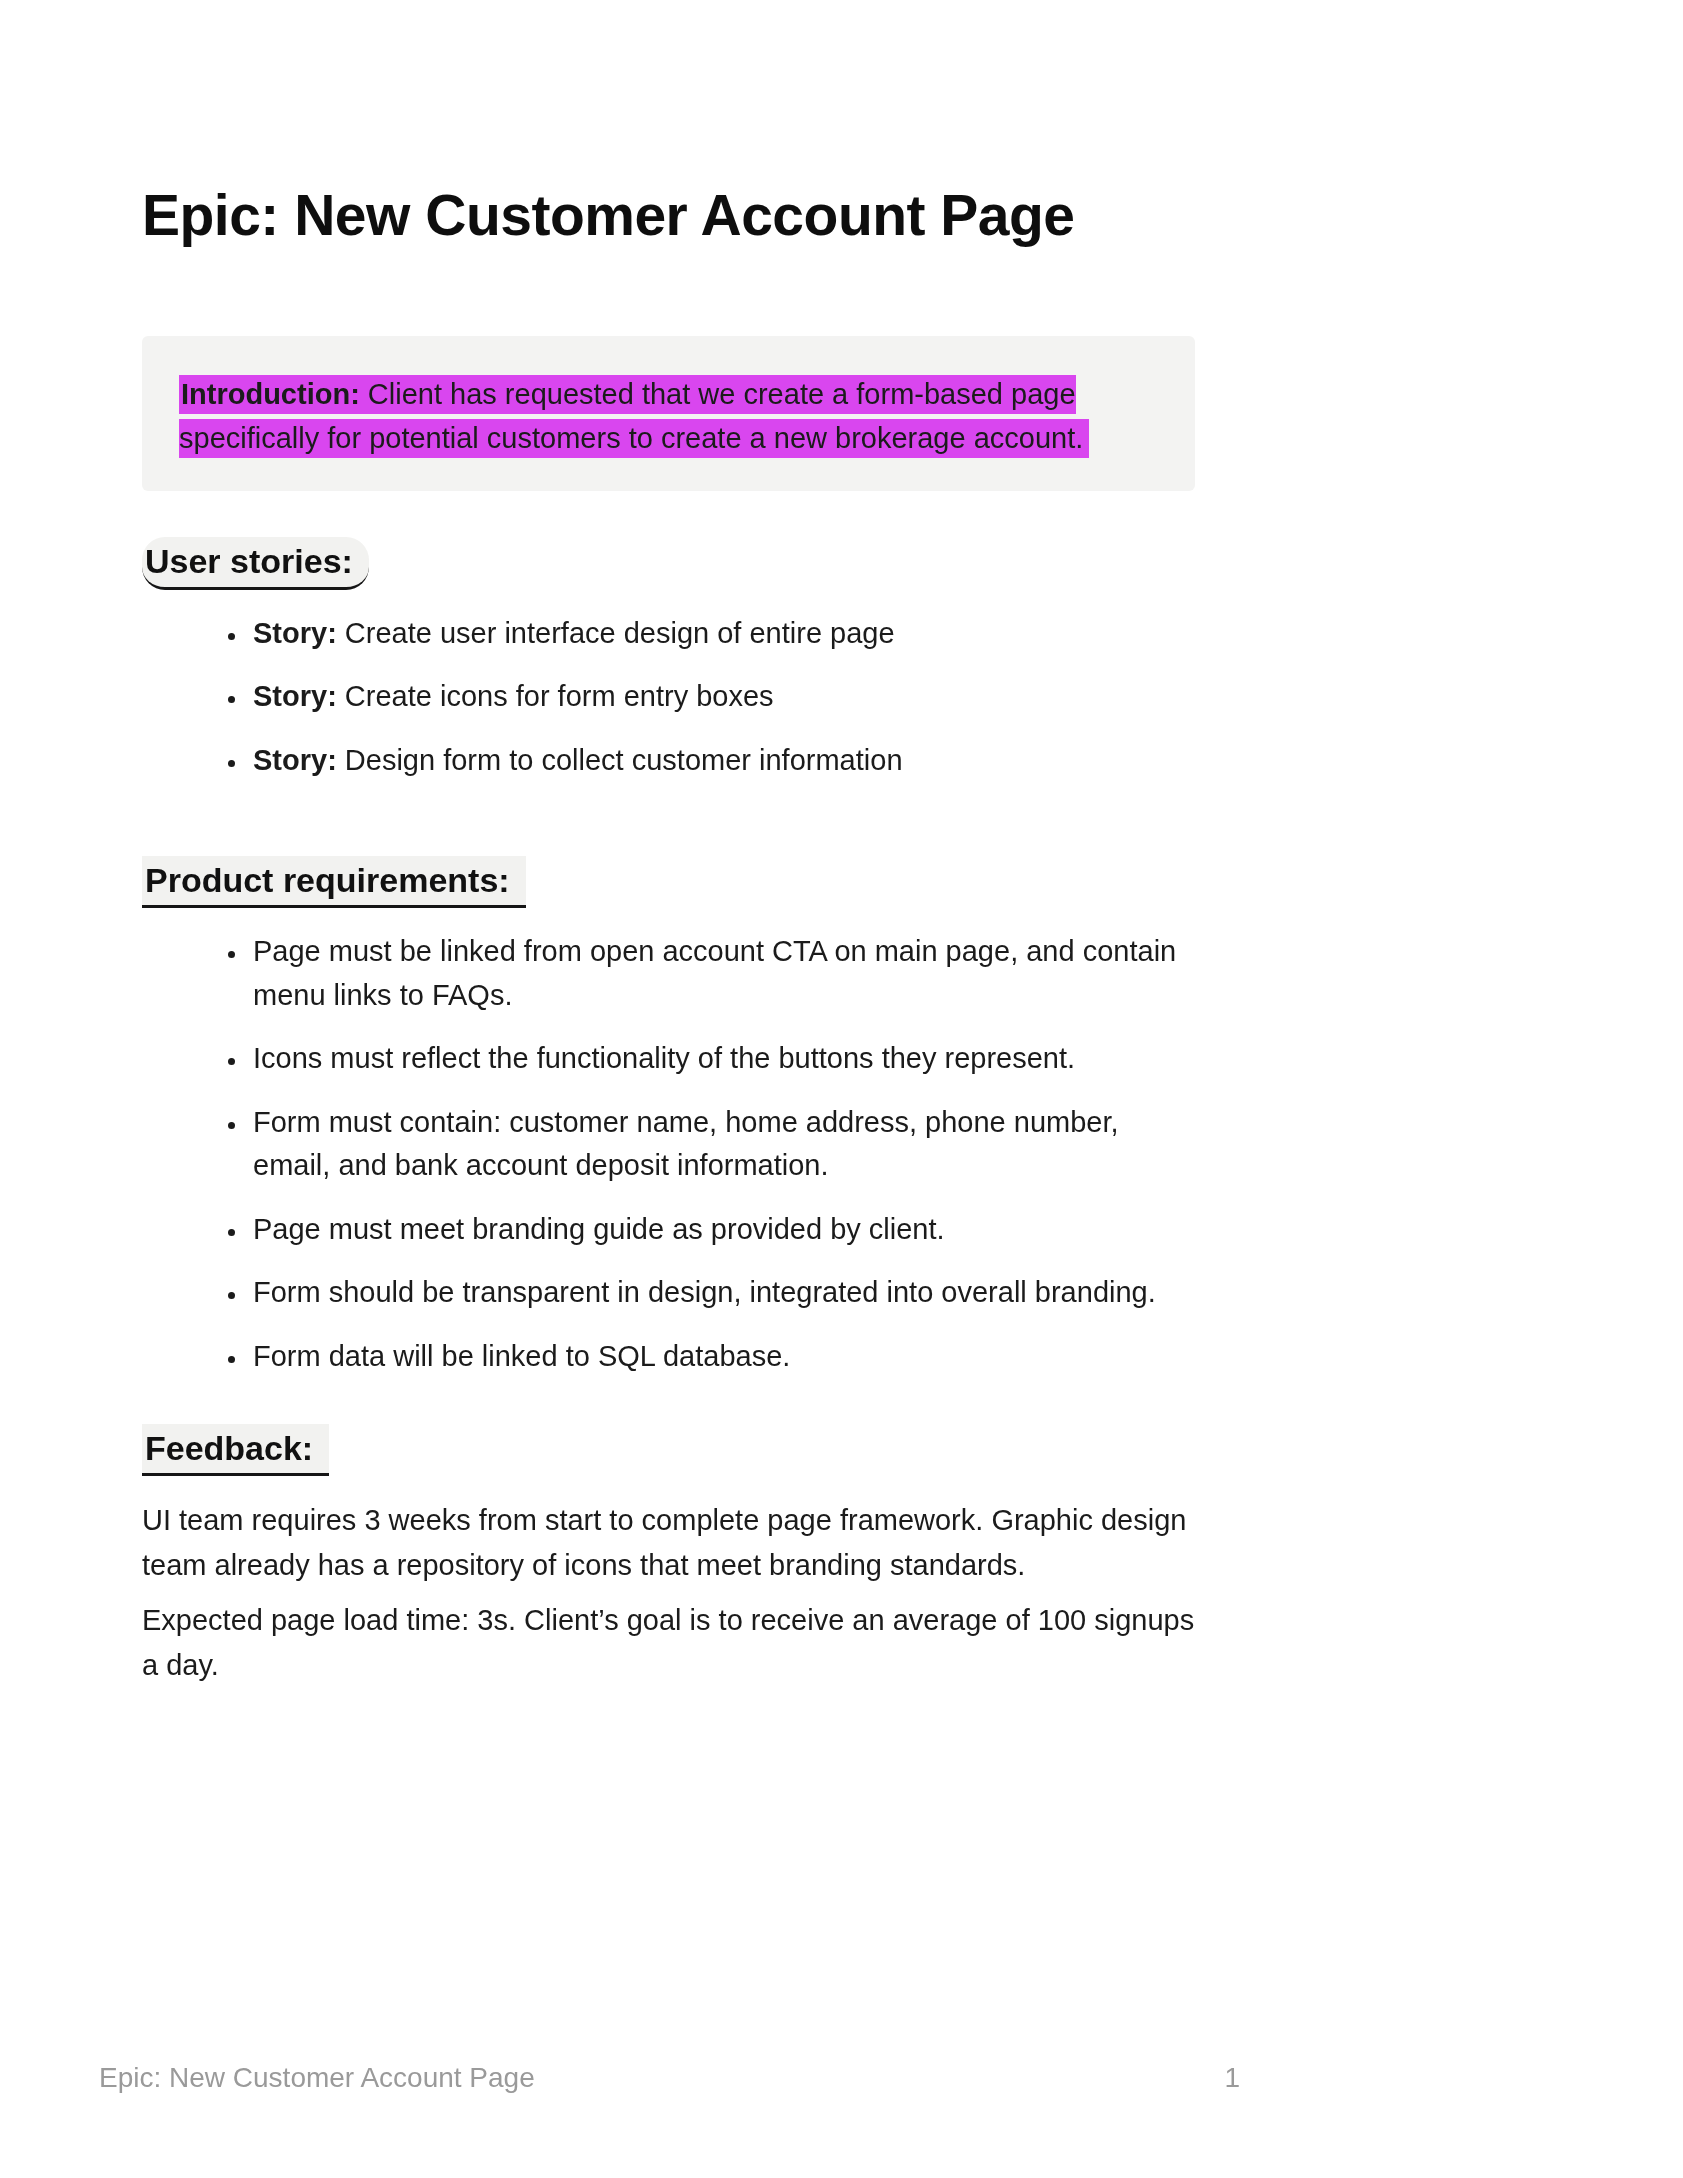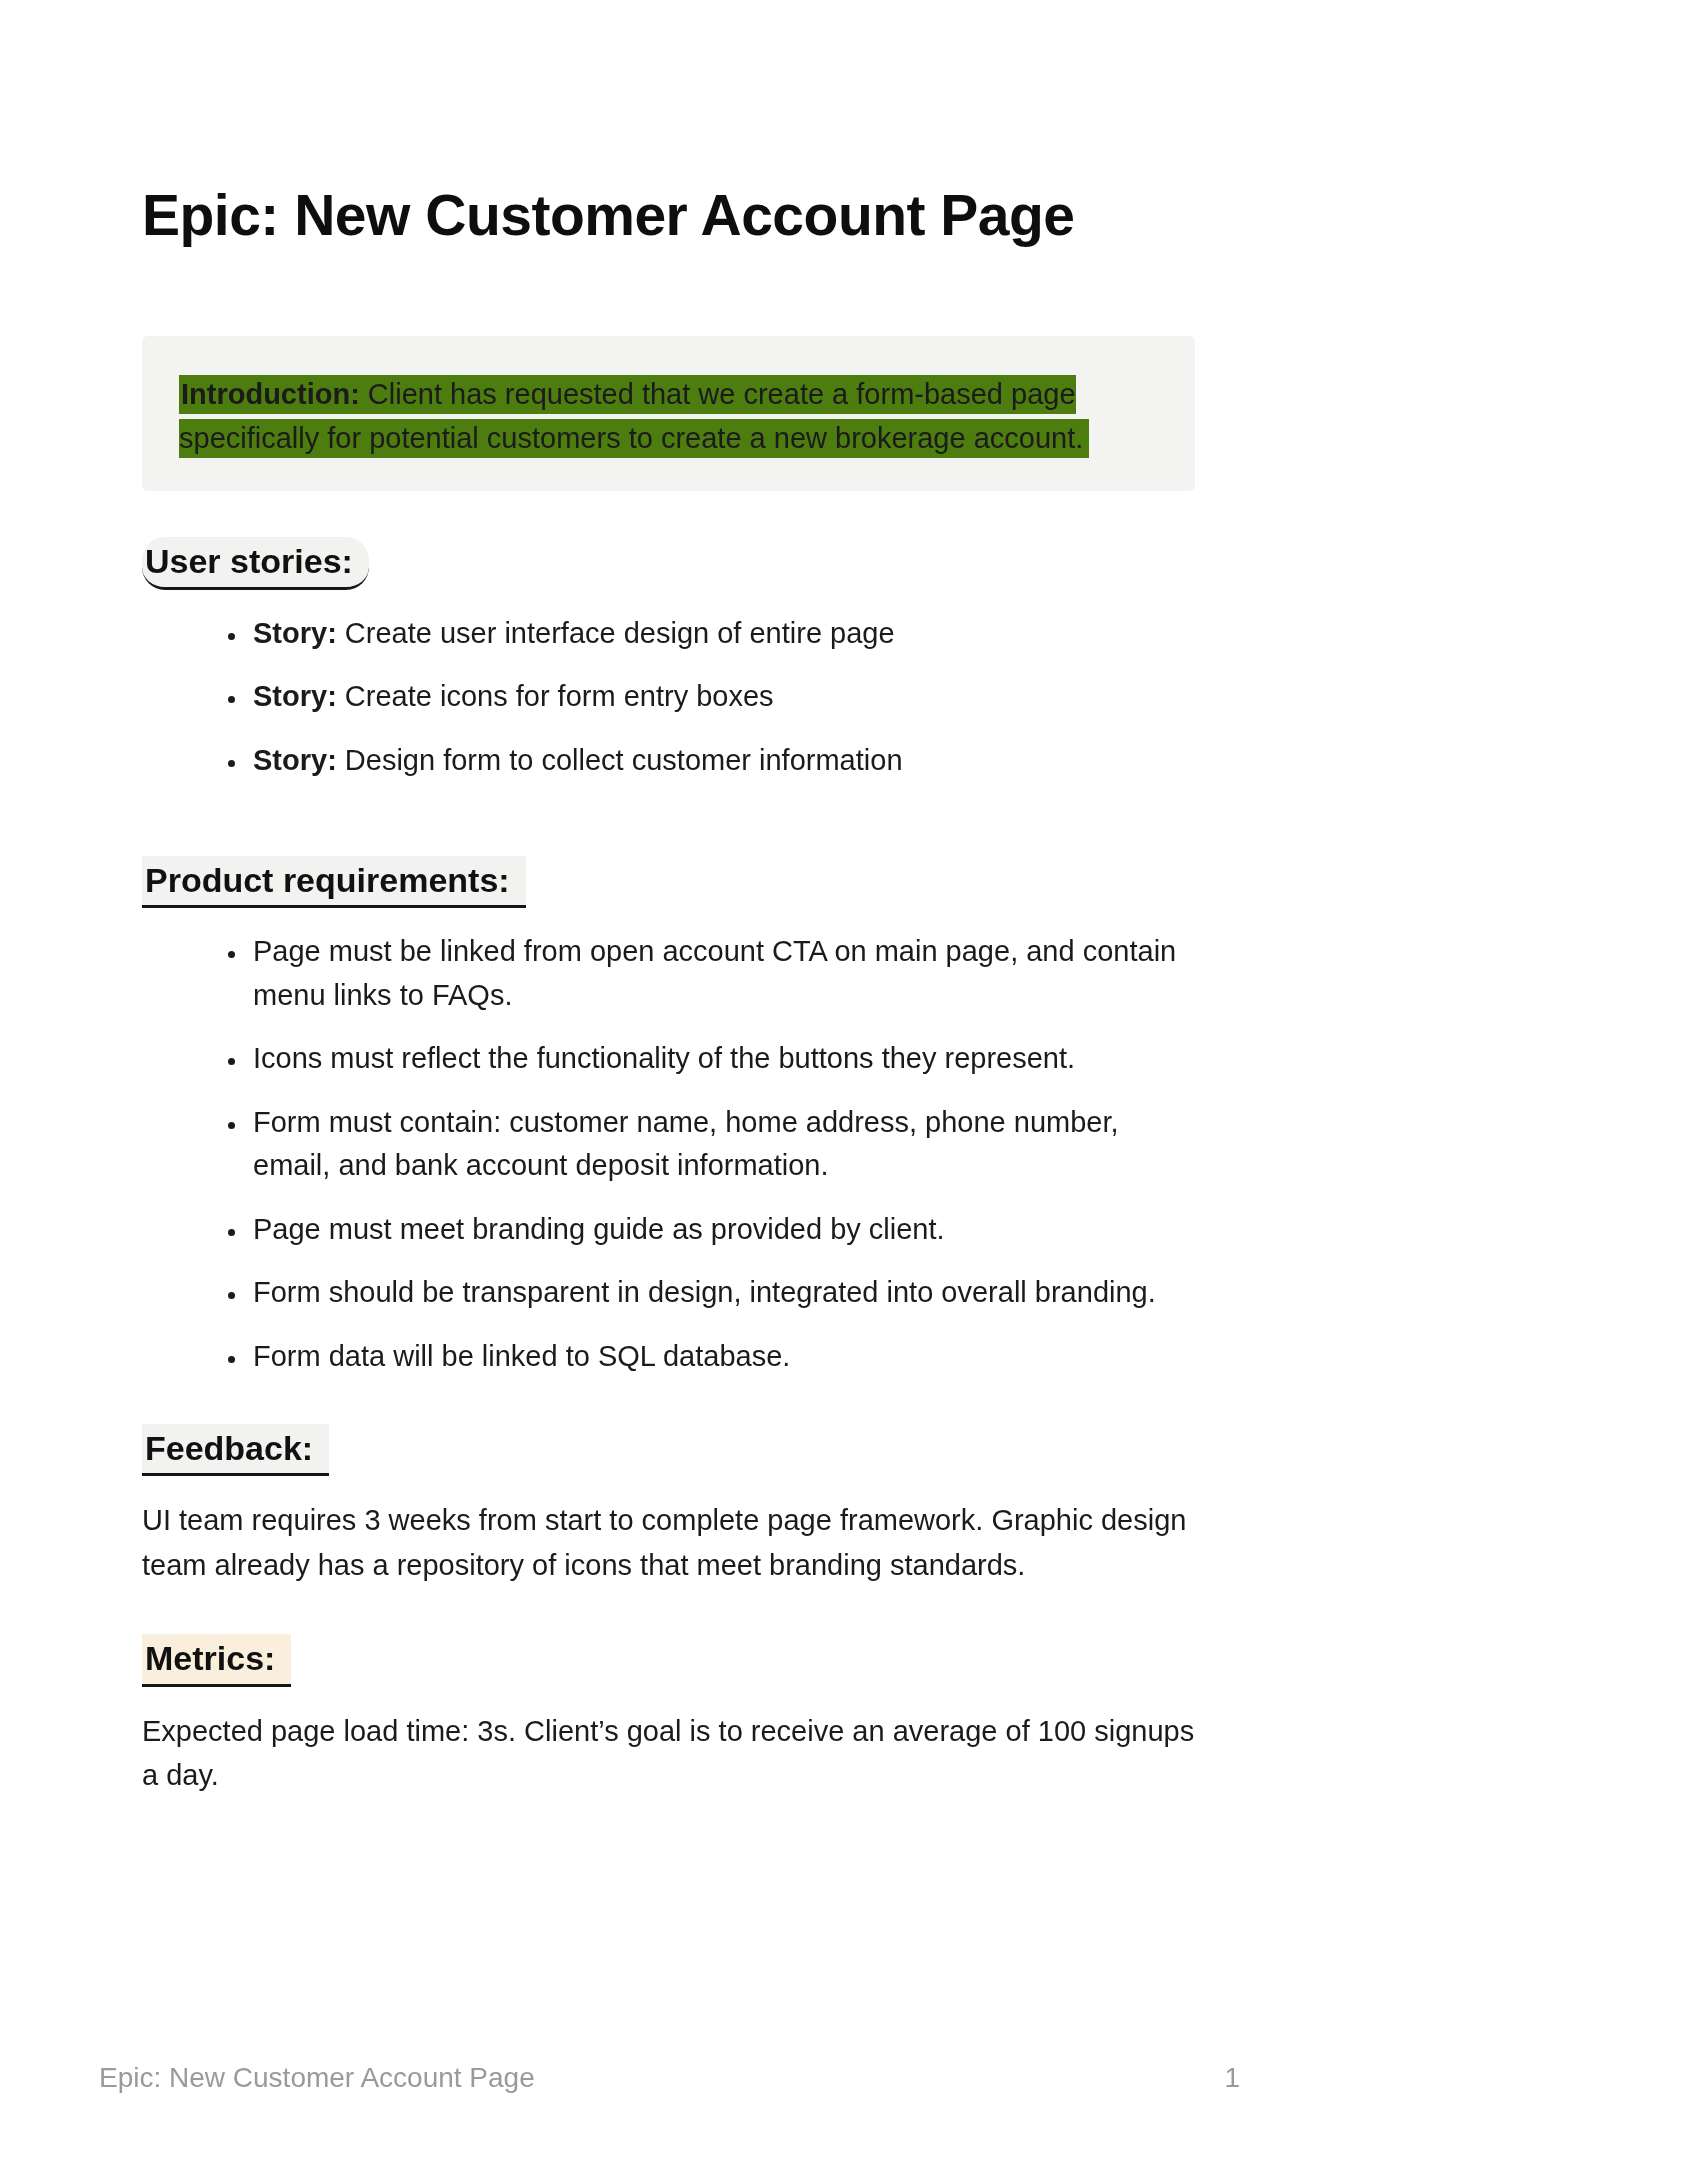--- a/index.html
+++ b/index.html
@@ -62,21 +62,21 @@
 </style>
 </head>
 <body>
 
 <div class="page">
   <div class="content">
 
     <h1 class="title">Epic: New Customer Account Page</h1>
 
     <div class="intro-box" style="background-color: rgb(243, 243, 242);">
-      <p><span class="hl" style="background-color: #4d7c0f;"><span class="bold">Introduction:</span><span> Client has requested that we create a form-based page specifically for potential customers to create a new brokerage account.</span></span></p>
+      <p><span class="hl" style="background-color: #d946ef;"><span class="bold">Introduction:</span><span> Client has requested that we create a form-based page specifically for potential customers to create a new brokerage account.</span></span></p>
     </div>
 
     <h2 class="sec-heading"><span style="background-color: rgb(242, 242, 240); border-radius: 23px;">User stories:</span></h2>
     <ul class="bullets">
       <li><span class="bold">Story:</span><span> Create user interface design of entire page</span></li>
       <li><span class="bold">Story:</span><span> Create icons for form entry boxes</span></li>
       <li><span class="bold">Story:</span><span> Design form to collect customer information</span></li>
     </ul>
 
     <h2 class="sec-heading"><span style="background-color: rgb(242, 242, 240); margin-top: 28px;">Product requirements:</span></h2>
@@ -88,21 +88,20 @@
 
     <ul class="bullets">
       <li><span>Page must meet branding guide as provided by client.</span></li>
       <li><span>Form should be transparent in design, integrated into overall branding.</span></li>
       <li><span>Form data will be linked to SQL database.</span></li>
     </ul>
 
     <h2 class="sec-heading"><span style="background-color: rgb(242, 242, 240);">Feedback:</span></h2>
     <p class="body-par">UI team requires 3 weeks from start to complete page framework. Graphic design team already has a repository of icons that meet branding standards.</p>
 
-    <h2 class="sec-heading"><span style="background-color: rgb(250, 238, 220);">Metrics:</span></h2>
     <p class="body-par">Expected page load time: 3s. Client’s goal is to receive an average of 100 signups a day.</p>
 
   </div>
 
   <div class="footer">
     <span style="color: rgb(154, 154, 154);">Epic: New Customer Account Page</span>
     <span style="color: rgb(154, 154, 154);">1</span>
   </div>
 </div>
 

